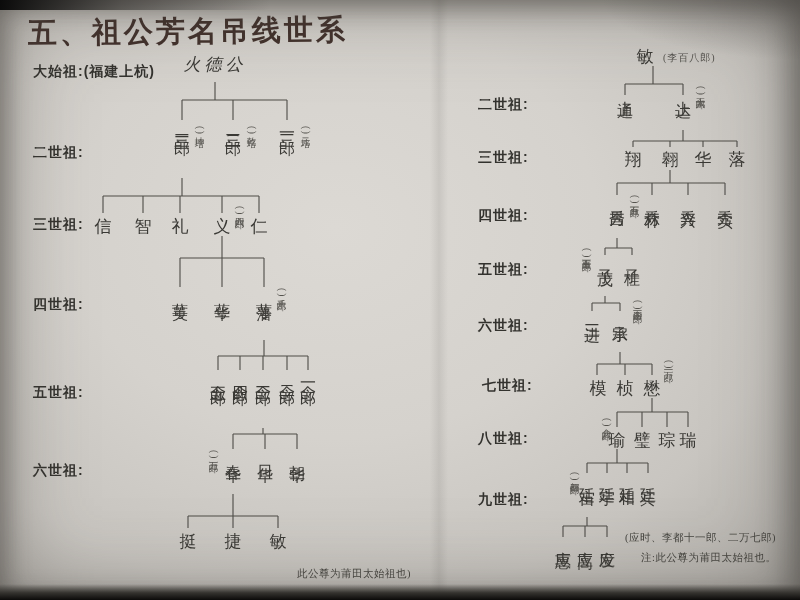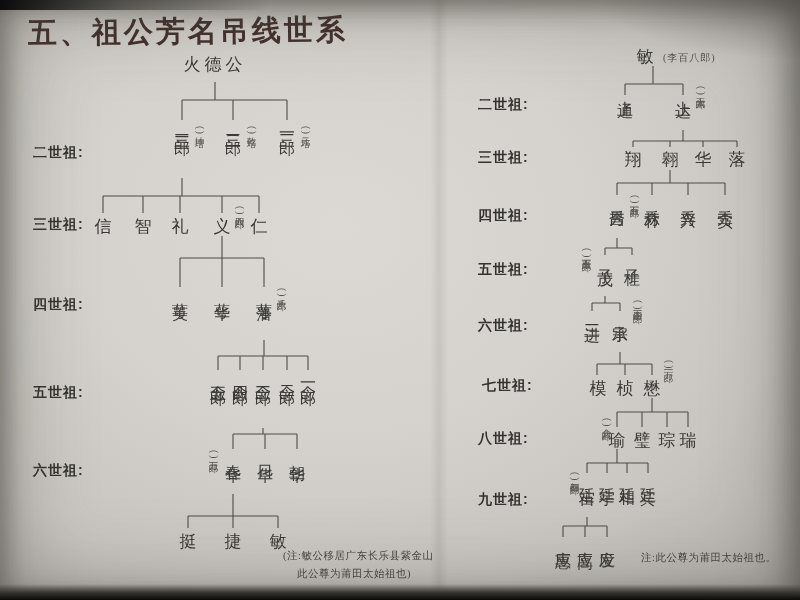--- a/index.html
+++ b/index.html
@@ -13,21 +13,21 @@
     position:absolute;left:28px;top:12px;
     font-size:29px;font-weight:700;color:#41302b;letter-spacing:3px;
     transform:rotate(-0.6deg);white-space:nowrap;
   }
   .glabel{
     position:absolute;font-family:"Liberation Sans","DejaVu Sans",sans-serif;
     font-size:14px;font-weight:700;color:#33322e;letter-spacing:1px;white-space:nowrap;
   }
   .hname{
     position:absolute;font-size:17px;color:#3a3935;letter-spacing:4px;
-    transform:translateX(-50%);white-space:nowrap;
+    transform:translateX(-50%);white-space:nowrap;font-style:italic;
   }
   .cname{
     position:absolute;font-size:17px;color:#3a3935;
     transform:translateX(-50%);white-space:nowrap;
   }
   .vname{
     position:absolute;writing-mode:vertical-rl;font-size:16px;line-height:1;
     letter-spacing:2px;color:#3a3935;transform:translateX(-50%);
   }
   .vnote{
@@ -83,20 +83,21 @@
       M617 238 V248 M605 248 H632 M605 248 V255 M632 248 V255
       M605 296 V303 M592 303 H620 M592 303 V311 M620 303 V311
       M620 352 V364 M597 364 H652 M597 364 V375 M625 364 V375 M652 364 V375
       M652 398 V412 M617 412 H688 M617 412 V427 M642 412 V427 M667 412 V427 M688 412 V427
       M617 449 V463 M587 463 H648 M587 463 V473 M607 463 V473 M627 463 V473 M648 463 V473
       M587 517 V526 M563 526 H607 M563 526 V537 M585 526 V537 M607 526 V537"></path>
   </svg>
 
   <div class="title">五、祖公芳名吊线世系</div>
 
+  <span class="glabel" style="left:33px;top:63px">大始祖:(福建上杭)</span>
   <span class="hname" style="left:215px;top:53px">火德公</span>
 
   <span class="glabel" style="left:33px;top:144px">二世祖:</span>
   <span class="vname" style="left:182px;top:122px">三三郎</span>
   <span class="vname" style="left:233px;top:122px">三二郎</span>
   <span class="vname" style="left:287px;top:122px">三一郎</span>
   <span class="vnote" style="left:194px;top:126px">(坤培)</span>
   <span class="vnote" style="left:246px;top:126px">(乾培)</span>
   <span class="vnote" style="left:300px;top:126px">(元培)</span>
 
@@ -123,21 +124,20 @@
 
   <span class="glabel" style="left:33px;top:462px">六世祖:</span>
   <span class="vname" style="left:233px;top:452px">春华</span>
   <span class="vname" style="left:265px;top:452px">日华</span>
   <span class="vname" style="left:297px;top:452px">朝华</span>
   <span class="vnote" style="left:208px;top:450px">(万三郎)</span>
 
   <span class="cname" style="left:188px;top:530px">挺</span>
   <span class="cname" style="left:233px;top:530px">捷</span>
   <span class="cname" style="left:278px;top:530px">敏</span>
-  <span class="fnote" style="left:283px;top:549px">(注:敏公移居广东长乐县紫金山</span>
   <span class="fnote" style="left:297px;top:567px">此公尊为莆田太始祖也)</span>
 
   <span class="cname" style="left:645px;top:45px">敏</span>
   <span class="hnote" style="left:663px;top:51px">(李百八郎)</span>
 
   <span class="glabel" style="left:478px;top:96px">二世祖:</span>
   <span class="vname" style="left:625px;top:88px">上通</span>
   <span class="vname" style="left:683px;top:88px">上达</span>
   <span class="vnote" style="left:695px;top:86px">(三十六郎)</span>
 
@@ -180,20 +180,21 @@
   <span class="glabel" style="left:478px;top:491px">九世祖:</span>
   <span class="vname" style="left:587px;top:474px">廷宙</span>
   <span class="vname" style="left:607px;top:474px">廷宇</span>
   <span class="vname" style="left:627px;top:474px">廷相</span>
   <span class="vname" style="left:648px;top:474px">廷宾</span>
   <span class="vnote" style="left:569px;top:472px">(都四郎)</span>
 
   <span class="vname" style="left:563px;top:538px">应惠</span>
   <span class="vname" style="left:585px;top:538px">应高</span>
   <span class="vname" style="left:607px;top:538px">应发</span>
+  <span class="fnote" style="left:625px;top:531px">(应时、李都十一郎、二万七郎)</span>
   <span class="fnote" style="left:641px;top:551px">注:此公尊为莆田太始祖也。</span>
 
   <div class="fold"></div>
   <div class="vignette"></div>
   <div class="corner-tl"></div>
   <div class="corner-tr"></div>
   <div class="edge-bottom"></div>
 </div>
 
 </body></html>

